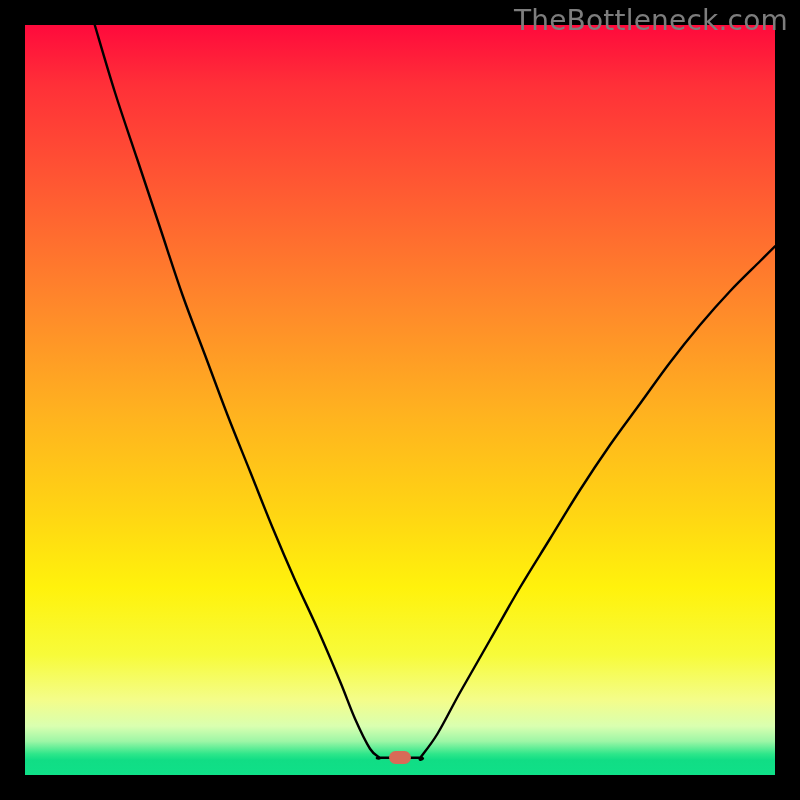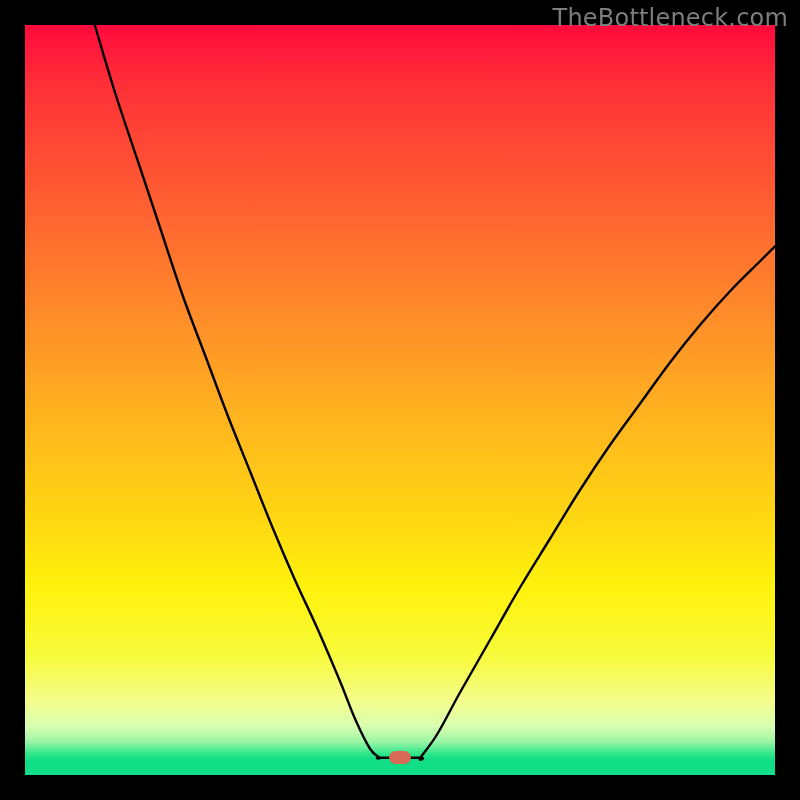--- a/index.html
+++ b/index.html
@@ -69,21 +69,21 @@
     width: 22px;
     height: 13px;
     border-radius: 7px;
     background: #d86a57;
   }
   .watermark {
     position: absolute;
     top: 4px;
     right: 12px;
     color: #7d7d7d;
-    font-size: 24px;
+    font-size: 28px;
     letter-spacing: 0.2px;
     user-select: none;
   }
 </style>
 </head>
 <body>
 
 <div class="stage">
 
   <div class="plot-area">

